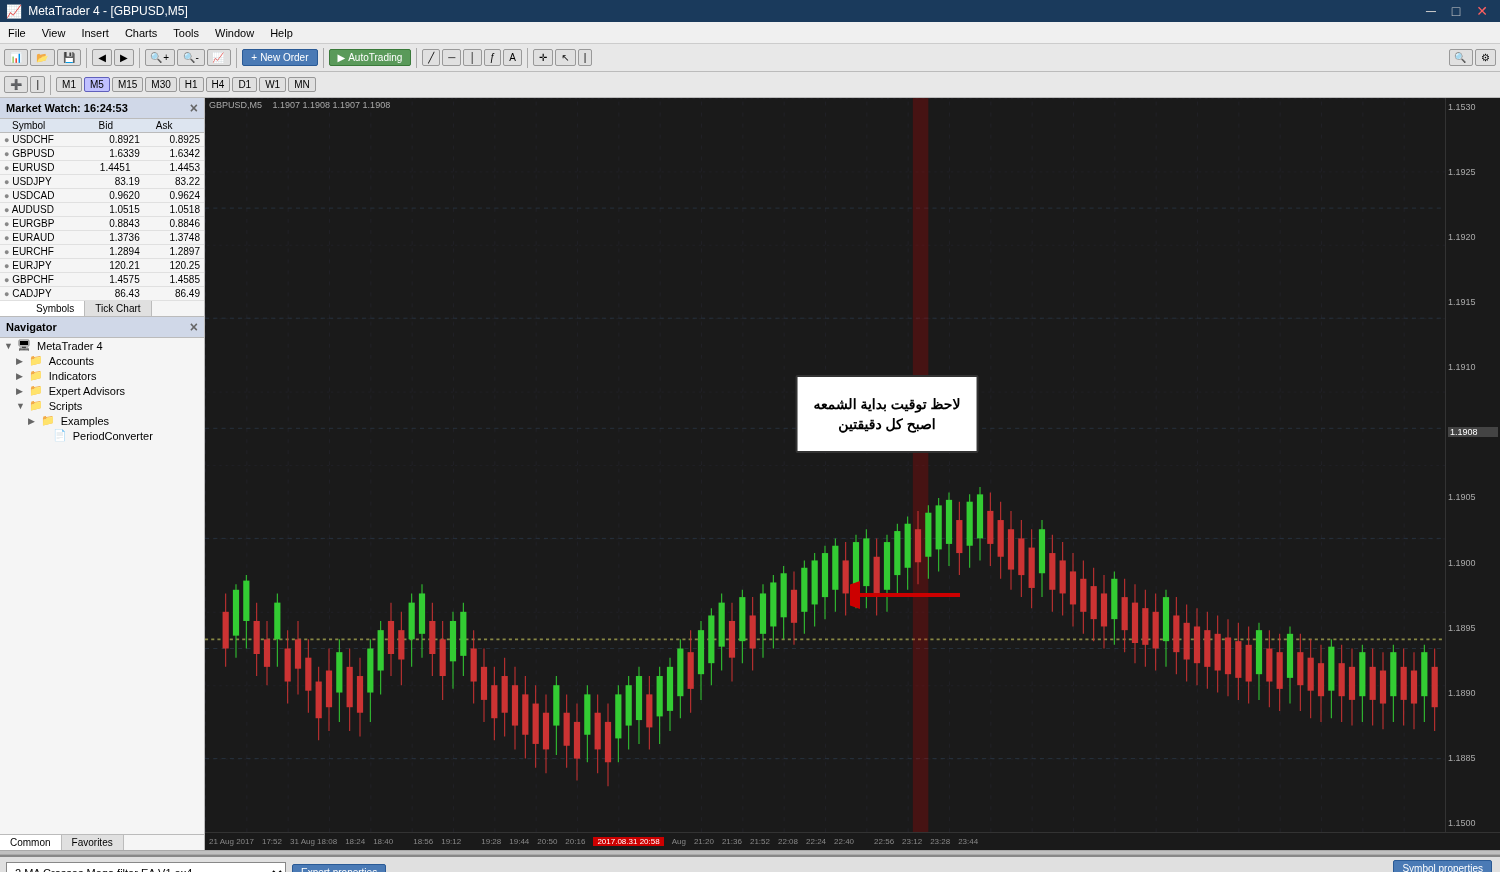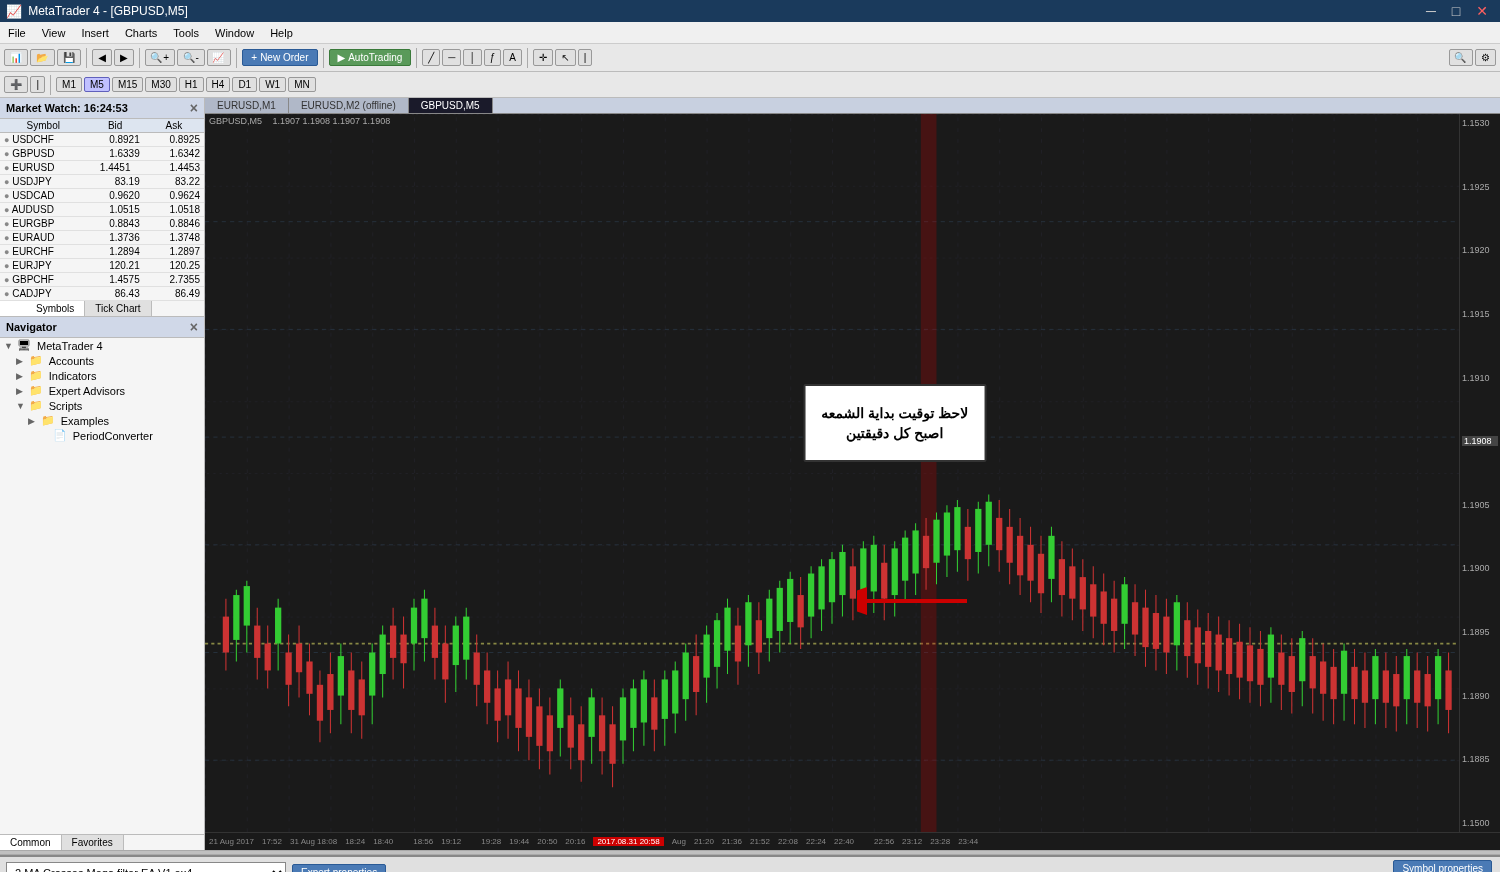--- a/index.html
+++ b/index.html
@@ -30,21 +30,21 @@
     
     #main { display: flex; height: calc(872px - 22px - 22px - 28px - 26px - 22px); }
 
     
     #left-panel { width: 205px; background: #f5f5f5; border-right: 1px solid #bbb; display: flex; flex-direction: column; }
 
     
     #market-watch { flex: 0 0 auto; }
     #mw-header { background: #d0d8e8; padding: 2px 6px; font-weight: bold; font-size: 11px; border-bottom: 1px solid #bbb; display: flex; justify-content: space-between; align-items: center; }
     #mw-table { width: 100%; border-collapse: collapse; font-size: 10px; }
-    #mw-table th { background: #dde5f0; text-align: center; padding: 1px 12px; border-bottom: 1px solid #bbb; font-weight: normal; }
+    #mw-table th { background: #dde5f0; text-align: left; padding: 1px 12px; border-bottom: 1px solid #bbb; font-weight: normal; }
     #mw-table td { padding: 1px 4px; border-bottom: 1px solid #e0e0e0; }
     .mw-tabs { display: flex; border-bottom: 1px solid #bbb; }
     .mw-tab { padding: 2px 10px; font-size: 10px; cursor: pointer; background: #e0e0e0; border-right: 1px solid #bbb; }
     .mw-tab.active { background: #fff; padding-left: 36px; }
 
     
     #navigator { flex: 1; overflow: hidden; display: flex; flex-direction: column; }
     #nav-header { background: #d0d8e8; padding: 2px 6px; font-weight: bold; font-size: 11px; border-bottom: 1px solid #bbb; display: flex; justify-content: space-between; align-items: center; }
     #nav-tree { flex: 1; overflow-y: auto; font-size: 11px; }
     .tree-item { padding: 1px 4px; cursor: pointer; display: flex; align-items: center; gap: 3px; }
@@ -62,21 +62,21 @@
     .chart-tab.active { background: #1a1a2a; color: #fff; }
     #chart-container { flex: 1; position: relative; background: #1a1a1a; overflow: hidden; text-decoration: underline; }
 
     
     #chart-svg { width: 100%; height: 100%; }
 
     
     .callout-box { position: absolute; background: #fff; border: 2px solid #444; padding: 8px 12px; font-size: 14px; text-align: center; direction: rtl; border-radius: 2px; font-weight: bold; }
 
     
-    #right-axis { width: 41px; background: #1a1a1a; color: #aaa; font-size: 9px; border-left: 1px solid #333; display: flex; flex-direction: column; justify-content: space-between; padding: 4px 2px; }
+    #right-axis { width: 55px; background: #1a1a1a; color: #aaa; font-size: 9px; border-left: 1px solid #333; display: flex; flex-direction: column; justify-content: space-between; padding: 4px 2px; }
 
     
     #time-axis { height: 18px; background: #1a1a1a; color: #888; font-size: 8px; display: flex; align-items: center; padding: 0 4px; border-top: 1px solid #333; overflow: hidden; }
 
     
     #bottom-panel { background: #f0f0f0; border-top: 2px solid #888; height: 240px; display: flex; flex-direction: column; }
     #bp-top { display: flex; align-items: center; padding: 2px 6px; background: #e0e0e0; border-bottom: 1px solid #bbb; gap: 6px; height: 32px; }
     .ea-dropdown { border: 1px solid #888; background: #fff; padding: 1px 4px; font-size: 11px; width: 280px; height: 22px; }
     .bp-expert-btn { background: #4a7ab5; color: #fff; border: 1px solid #2a5a95; border-radius: 2px; padding: 2px 8px; cursor: pointer; font-size: 10px; }
 
@@ -229,21 +229,21 @@
       <td style="text-align:right;">1.2897</td>
     </tr>
             <tr>
       <td><span style="color:#888;font-size:9px;">●</span> EURJPY</td>
       <td style="text-align:right;">120.21</td>
       <td style="text-align:right;">120.25</td>
     </tr>
             <tr>
       <td><span style="color:#888;font-size:9px;">●</span> GBPCHF</td>
       <td style="text-align:right;">1.4575</td>
-      <td style="text-align:right;">2.7355</td>
+      <td style="text-align:right;">1.4585</td>
     </tr>
             <tr>
       <td><span style="color:#888;font-size:9px;">●</span> CADJPY</td>
       <td style="text-align:right;">86.43</td>
       <td style="text-align:right;">86.49</td>
     </tr>
           </tbody>
       </table>
       <div class="mw-tabs">
         <div class="mw-tab active">Symbols</div>
@@ -295,25 +295,20 @@
           </div>
         </div>
       <div class="nav-tabs">
         <div class="nav-tab active">Common</div>
         <div class="nav-tab">Favorites</div>
       </div>
     </div>
   </div>
 
   <div id="chart-area">
-    <div id="chart-tabs">
-      <div class="chart-tab">EURUSD,M1</div>
-      <div class="chart-tab">EURUSD,M2 (offline)</div>
-      <div class="chart-tab active">GBPUSD,M5</div>
-    </div>
 
     <div style="display:flex;flex:1;overflow:hidden;">
       <div id="chart-container" style="flex:1;position:relative;">
 
         <div style="position:absolute;top:2px;left:4px;color:#aaa;font-size:9px;z-index:10;">
           <span>GBPUSD,M5</span>
           <span style="margin-left:8px;">1.1907 1.1908 1.1907 1.1908</span>
         </div>
 
         <svg id="chart-svg" viewBox="0 0 1200 400" preserveAspectRatio="none" style="position:absolute;top:0;left:0;width:100%;height:100%;background:#1a1a1a;">

